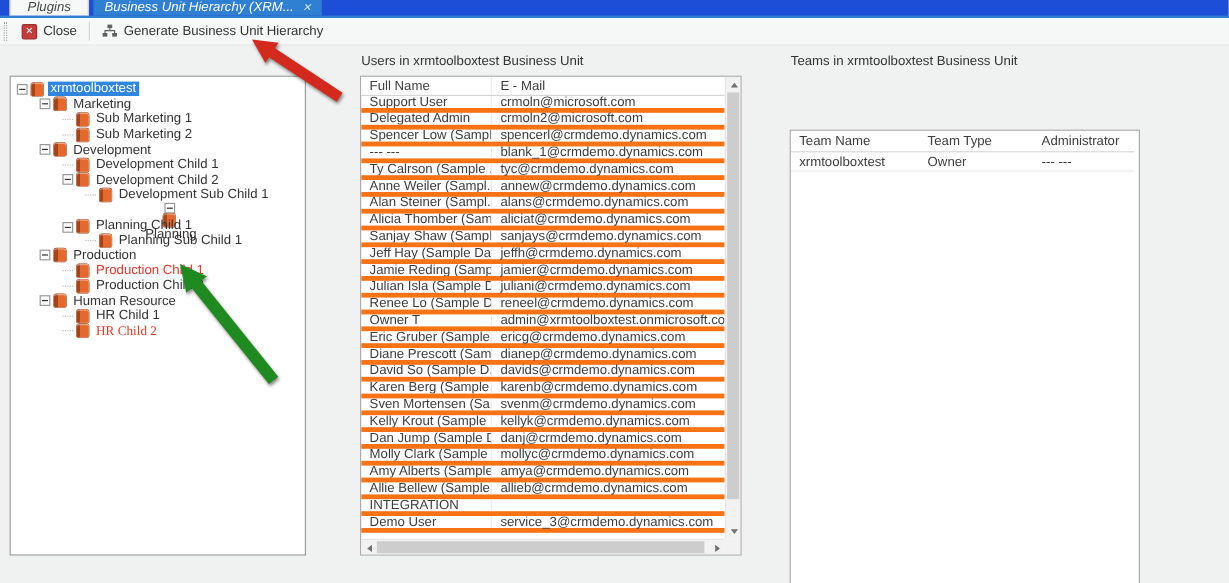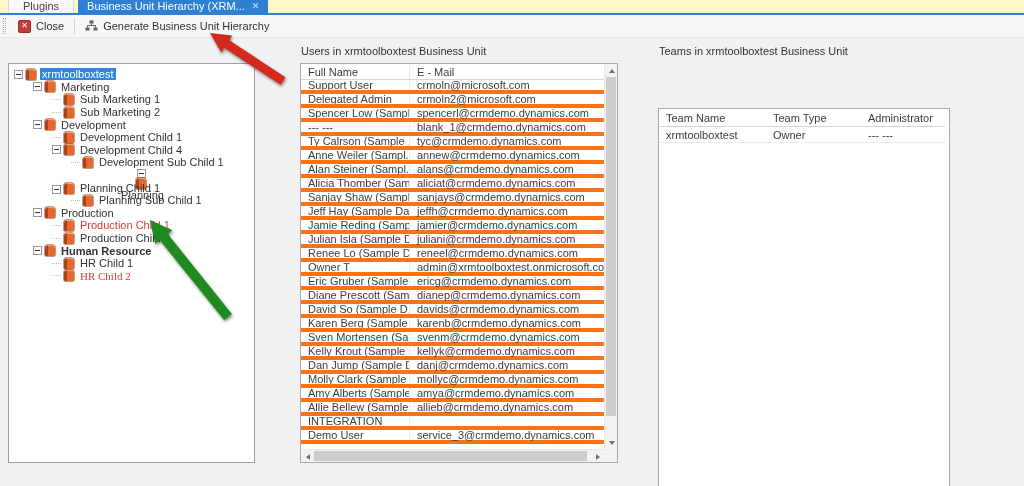--- a/index.html
+++ b/index.html
@@ -3,22 +3,22 @@
 <meta charset="utf-8">
 <style>
   * { box-sizing: border-box; }
   html,body { margin:0; padding:0; }
   body {
     width:1024px; height:486px; position:relative; overflow:hidden;
     background:#f0f1f1; color:#333;
     font-family:"Liberation Sans", sans-serif; font-size:11px;
   }
   
-  .tabbar { height:15px; display:flex; align-items:flex-end; background:#fef9c3;
-            border-bottom:2px solid #2f7fd3; }
+  .tabbar { height:15px; display:flex; align-items:flex-end; background:#1d4ed8;
+            border-bottom:2px solid #2f7fd3;font-style:italic; }
   .tab { height:15px; line-height:15px; padding:0 14px; margin-left:8px;
          background:#f7f8f8; border:1px solid #d8d8d8; border-bottom:none;
          color:#444; white-space:nowrap; cursor:default; }
   .tab.active { background:#2f7fd3; border-color:#2f7fd3; color:#fff; margin-left:4px;
                 display:flex; align-items:center; gap:7px; padding:0 8px; }
   .tab-close { color:#cfe2f5; font-size:9px; line-height:15px; }
   
   .toolbar { height:23px; display:flex; align-items:center; background:#f6f7f7;
              border-bottom:1px solid #e7e8e8; padding-left:2px; }
   .grip { width:3px; height:16px; border-left:1px dotted #a9a9a9; border-right:1px dotted #a9a9a9; margin:0 5px 0 1px; }
@@ -139,21 +139,21 @@
         <span class="tree-label">Development</span>
       </div>
       <div class="tree-row" style="padding-left: 41px;">
         <span class="connector"></span>
         <span class="bu-icon"></span>
         <span class="tree-label">Development Child 1</span>
       </div>
       <div class="tree-row" style="padding-left: 41px;">
         <span class="expander"></span>
         <span class="bu-icon"></span>
-        <span class="tree-label">Development Child 4</span>
+        <span class="tree-label">Development Child 2</span>
       </div>
       <div class="tree-row" style="padding-left: 60px;">
         <span class="connector"></span>
         <span class="bu-icon"></span>
         <span class="tree-label">Development Sub Child 1</span>
       </div>
       <div class="tree-row" style="padding-left: 22px; flex-direction: column;">
         <span class="expander"></span>
         <span class="bu-icon"></span>
         <span class="tree-label">Planning</span>
@@ -176,21 +176,21 @@
       <div class="tree-row" style="padding-left: 41px;">
         <span class="connector"></span>
         <span class="bu-icon"></span>
         <span class="tree-label red">Production Child 1</span>
       </div>
       <div class="tree-row" style="padding-left: 41px;">
         <span class="connector"></span>
         <span class="bu-icon"></span>
         <span class="tree-label">Production Child 2</span>
       </div>
-      <div class="tree-row" style="padding-left: 22px; font-weight: bold;">
+      <div class="tree-row" style="padding-left: 22px;">
         <span class="expander"></span>
         <span class="bu-icon"></span>
         <span class="tree-label">Human Resource</span>
       </div>
       <div class="tree-row" style="padding-left: 41px;">
         <span class="connector"></span>
         <span class="bu-icon"></span>
         <span class="tree-label">HR Child 1</span>
       </div>
       <div class="tree-row" style="padding-left: 41px; font-family: Liberation Serif, serif;">

